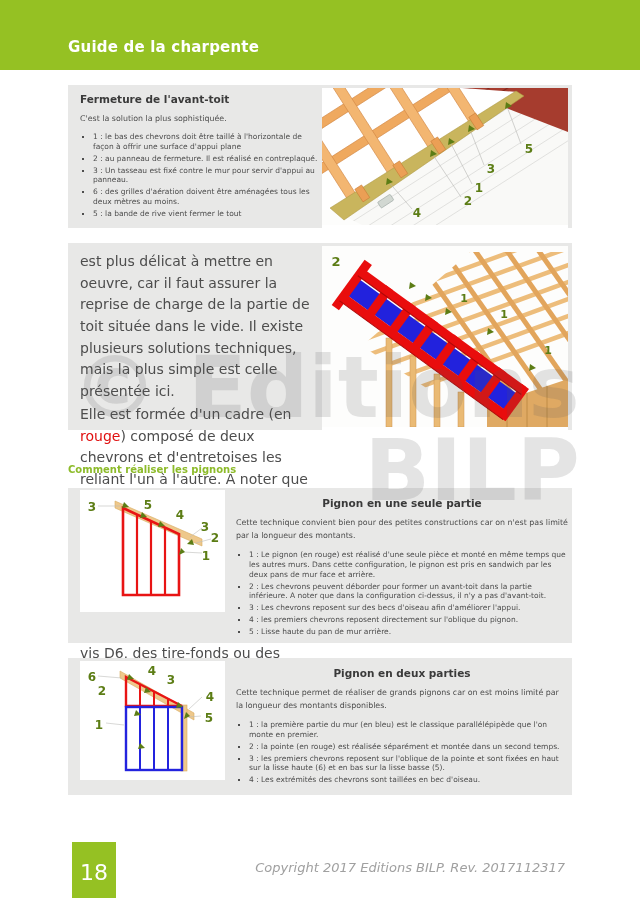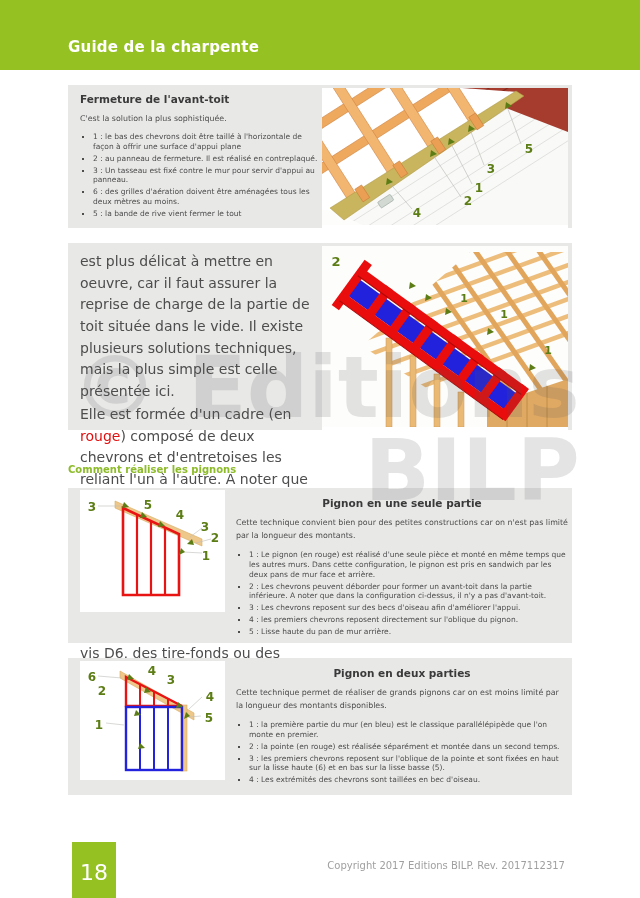--- a/index.html
+++ b/index.html
@@ -62,21 +62,21 @@
   }
 
   .page-number-box {
     position:absolute; left:72px; top:842px; width:44px; height:60px;
     background:#95c123; color:#ffffff;
     display:flex; align-items:center; justify-content:center;
     font-size:22px;
   }
   .copyright {
     position:absolute; right:75px; top:860px;
-    font-size:10px; color:#a0a0a0;
+    font-size:13px; color:#a0a0a0;font-style:italic;
   }
 
   .red-word  { color:#e01010; }
   .blue-word { color:#2222dd; }
 
   svg text.lbl { font-family:"DejaVu Sans", sans-serif; font-weight:bold; fill:#5c7d15; }
 </style>
 </head>
 <body>
 

